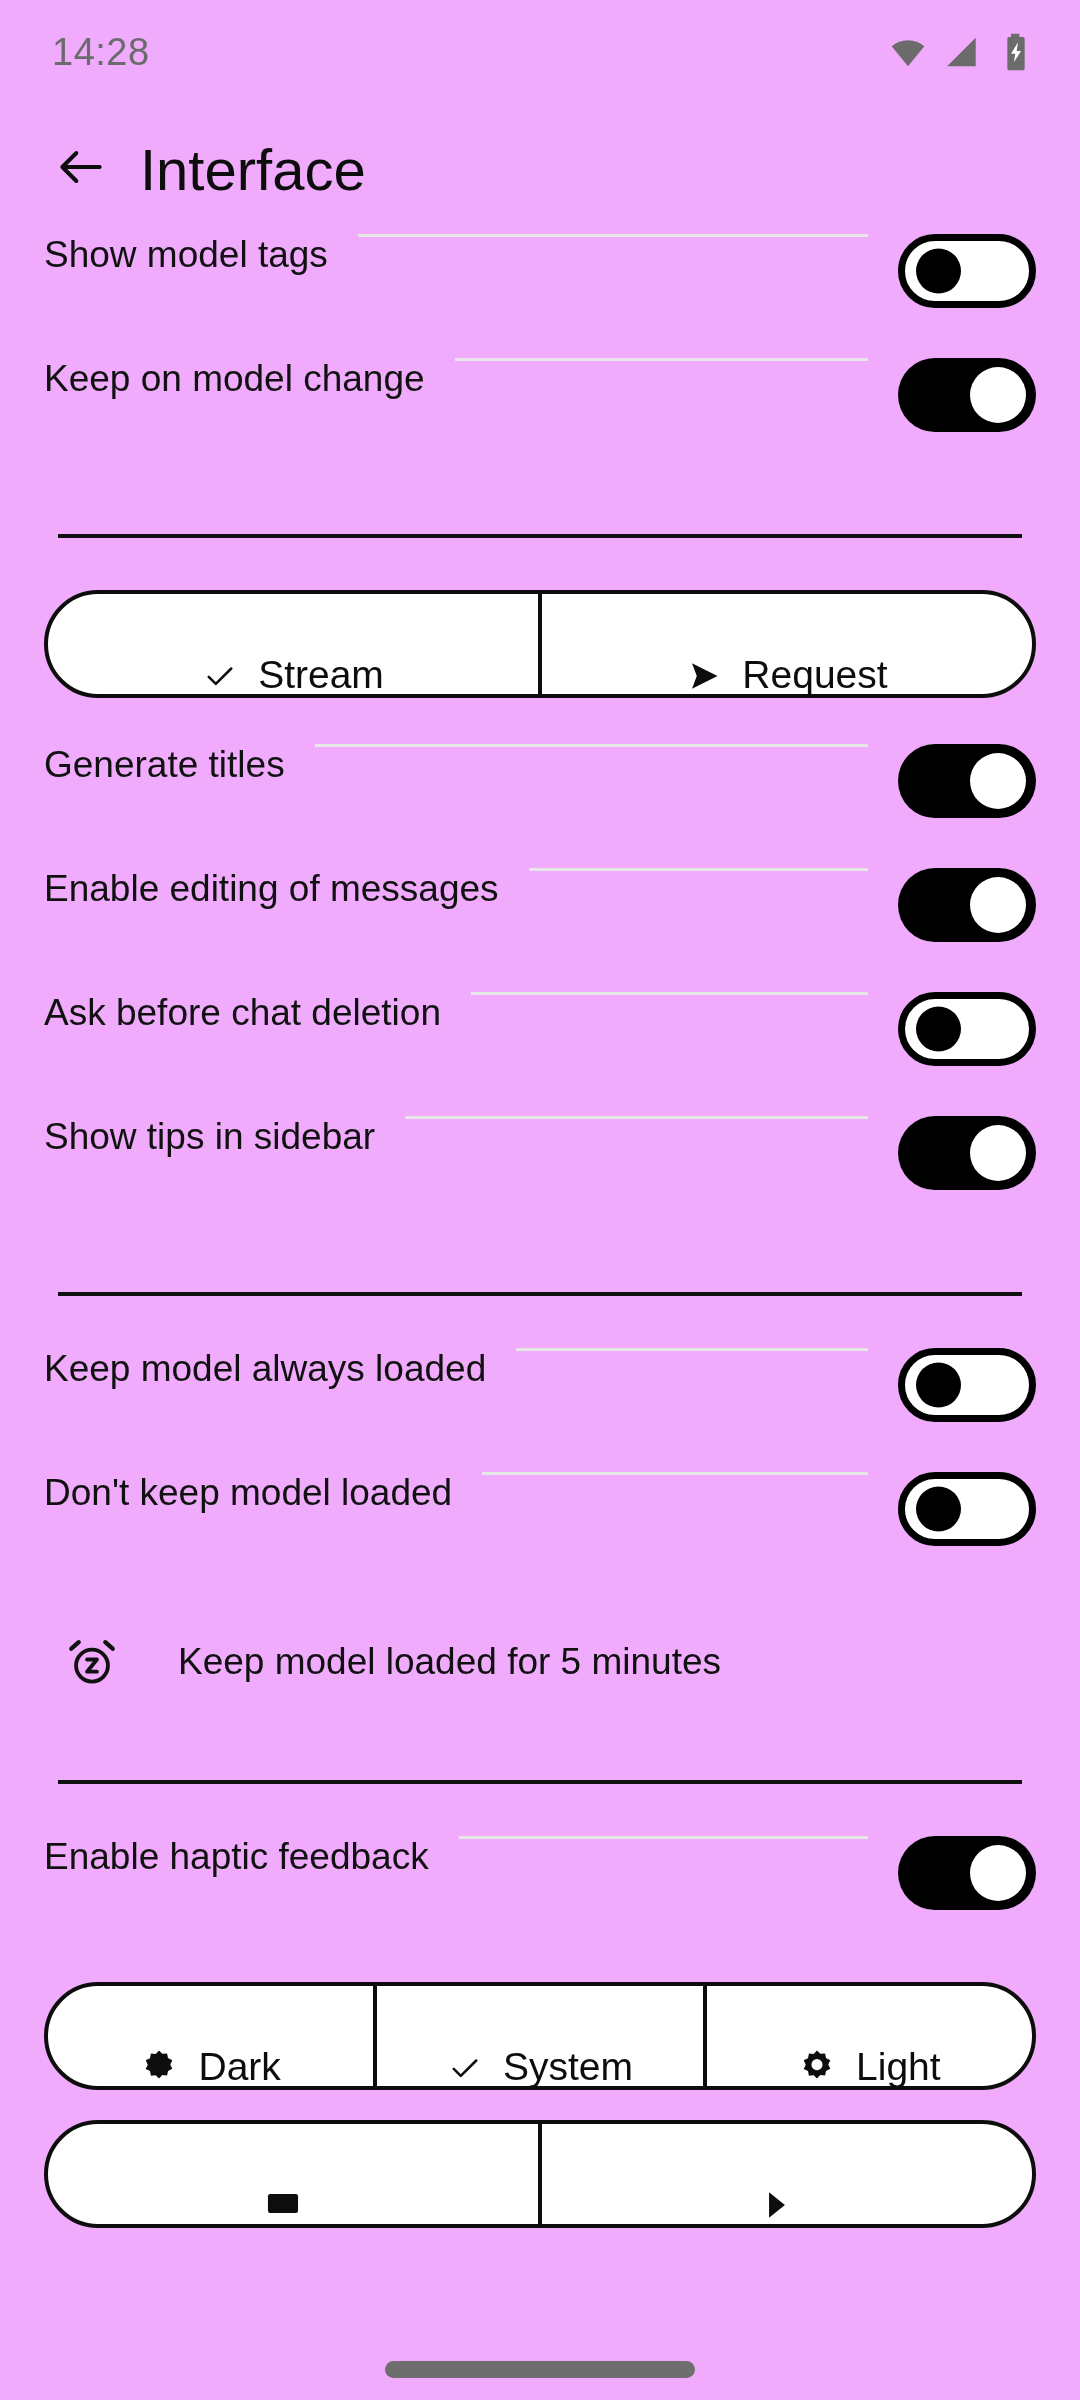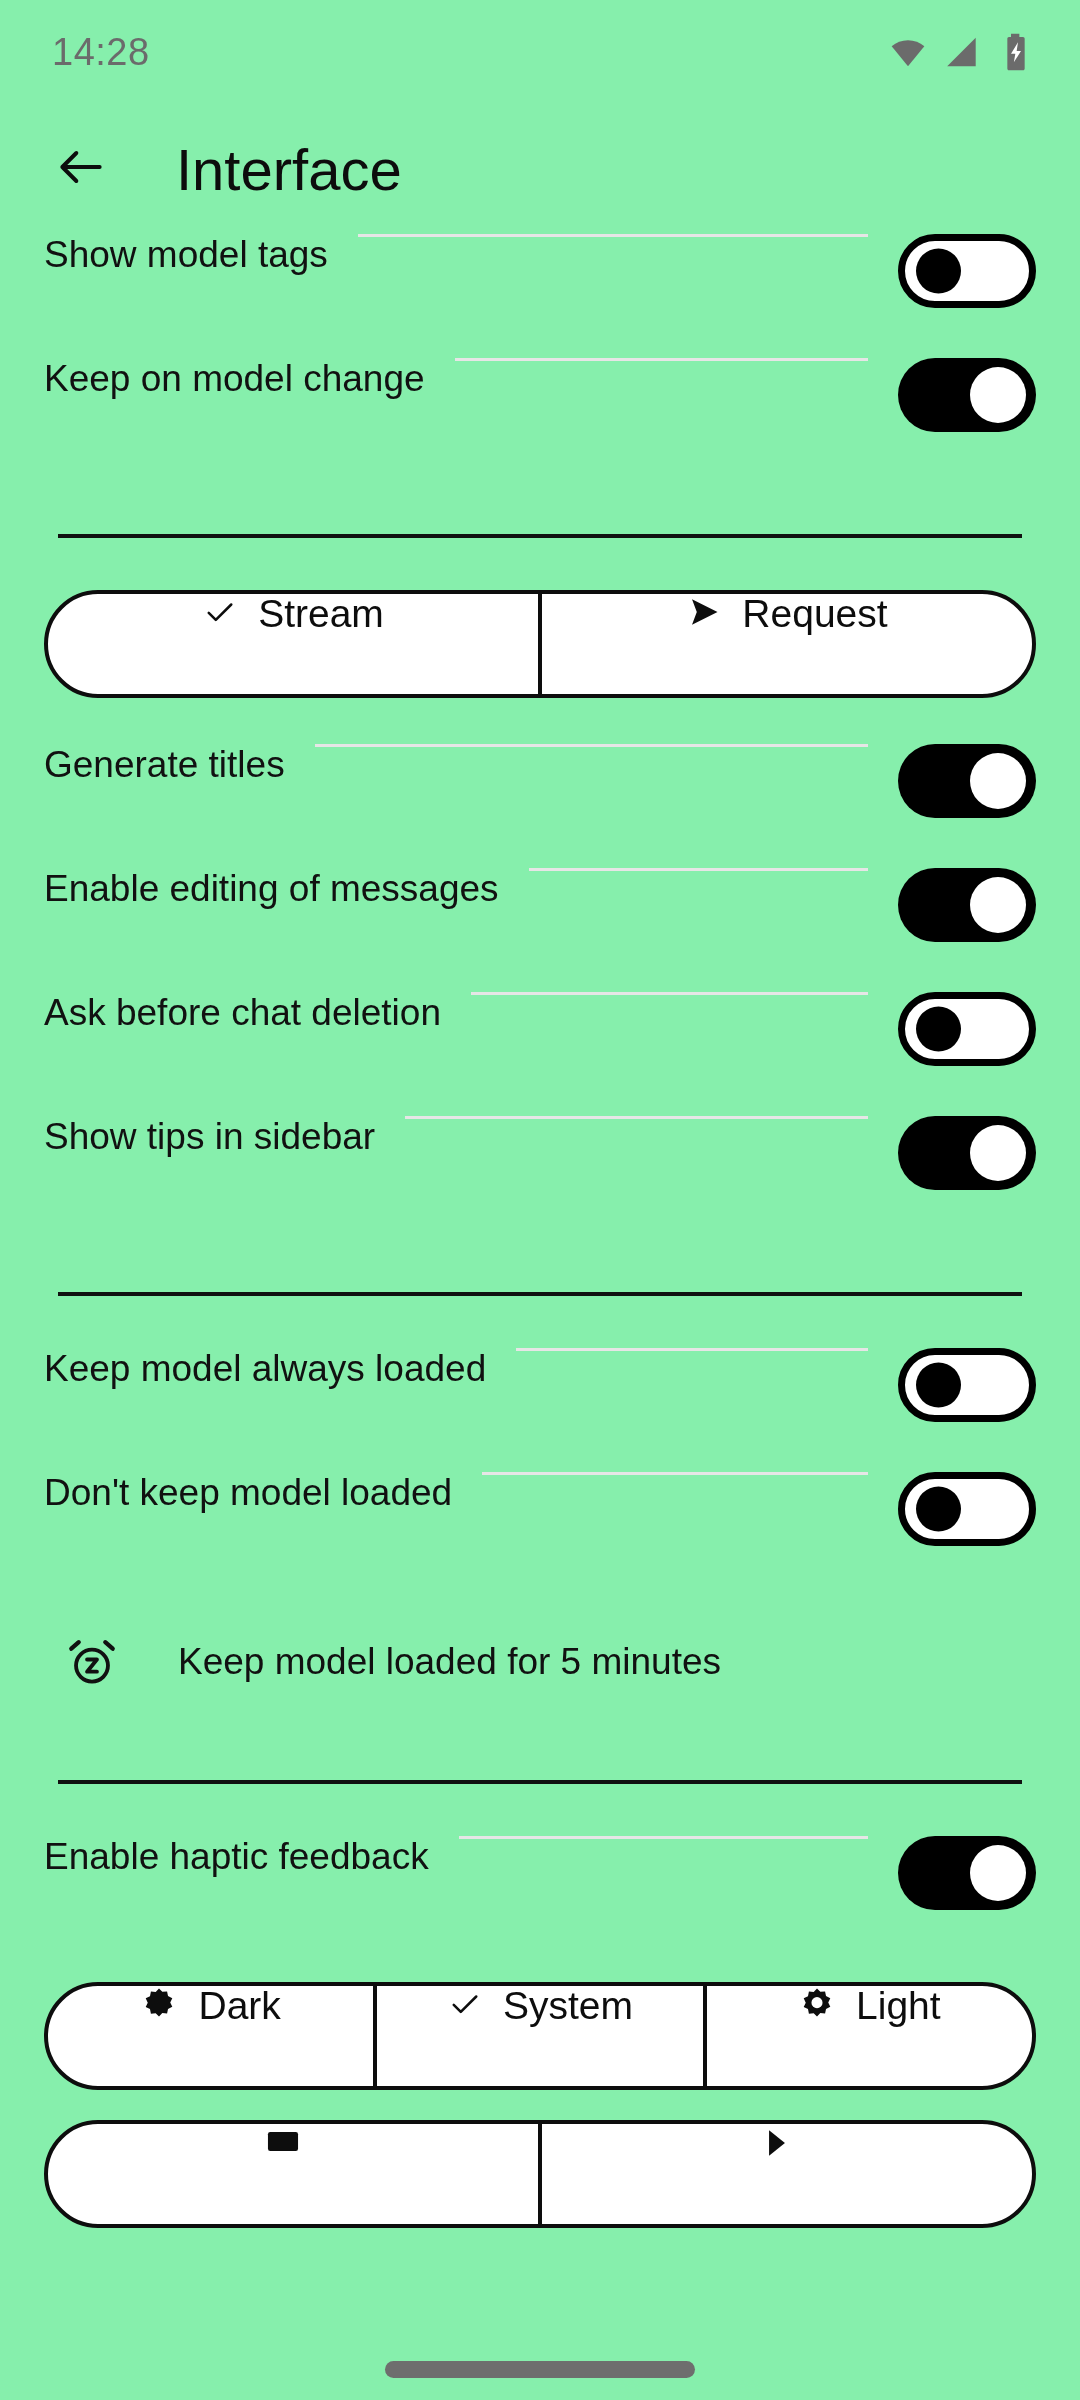--- a/index.html
+++ b/index.html
@@ -9,21 +9,21 @@
     height: 2400px;
     background: #ffffff;
     font-family: "Liberation Sans", sans-serif;
     overflow: hidden;
   }
 
   #screen {
     position: relative;
     width: 1080px;
     height: 2400px;
-    background: #86efac;
+    background: #f0abfc;
     overflow: hidden;
   }
 
   
   .status-bar {
     height: 104px;
     display: flex;
     align-items: center;
     justify-content: space-between;
     padding: 0 46px 0 52px;
@@ -49,21 +49,21 @@
   }
   .back-btn {
     width: 74px; height: 74px;
     display: flex; align-items: center; justify-content: center;
     cursor: pointer;
     flex: 0 0 auto;
   }
   .page-title {
     font-size: 58px;
     color: #0d0d0d;
-    margin-left: 58px;
+    margin-left: 22px;
     font-weight: 400;
     white-space: nowrap;
   }
 
   
   .content { padding: 0 44px; }
 
   .toggle-row {
     display: flex;
     align-items: flex-start;
@@ -131,21 +131,21 @@
     display: flex;
     border: 4px solid #0d0d0d;
     border-radius: 999px;
     height: 108px;
     overflow: hidden;
     background: #ffffff;
   }
   .segment {
     flex: 1 1 0;
     display: flex;
-    align-items: flex-start;
+    align-items: flex-end;
     justify-content: center;
     gap: 20px;
     font-size: 39px;
     color: #0d0d0d;
     border-right: 4px solid #0d0d0d;
     cursor: pointer;
     white-space: nowrap;
   }
   .segment:last-child { border-right: 0; }
   .segment svg { display: block; flex: 0 0 auto; }

